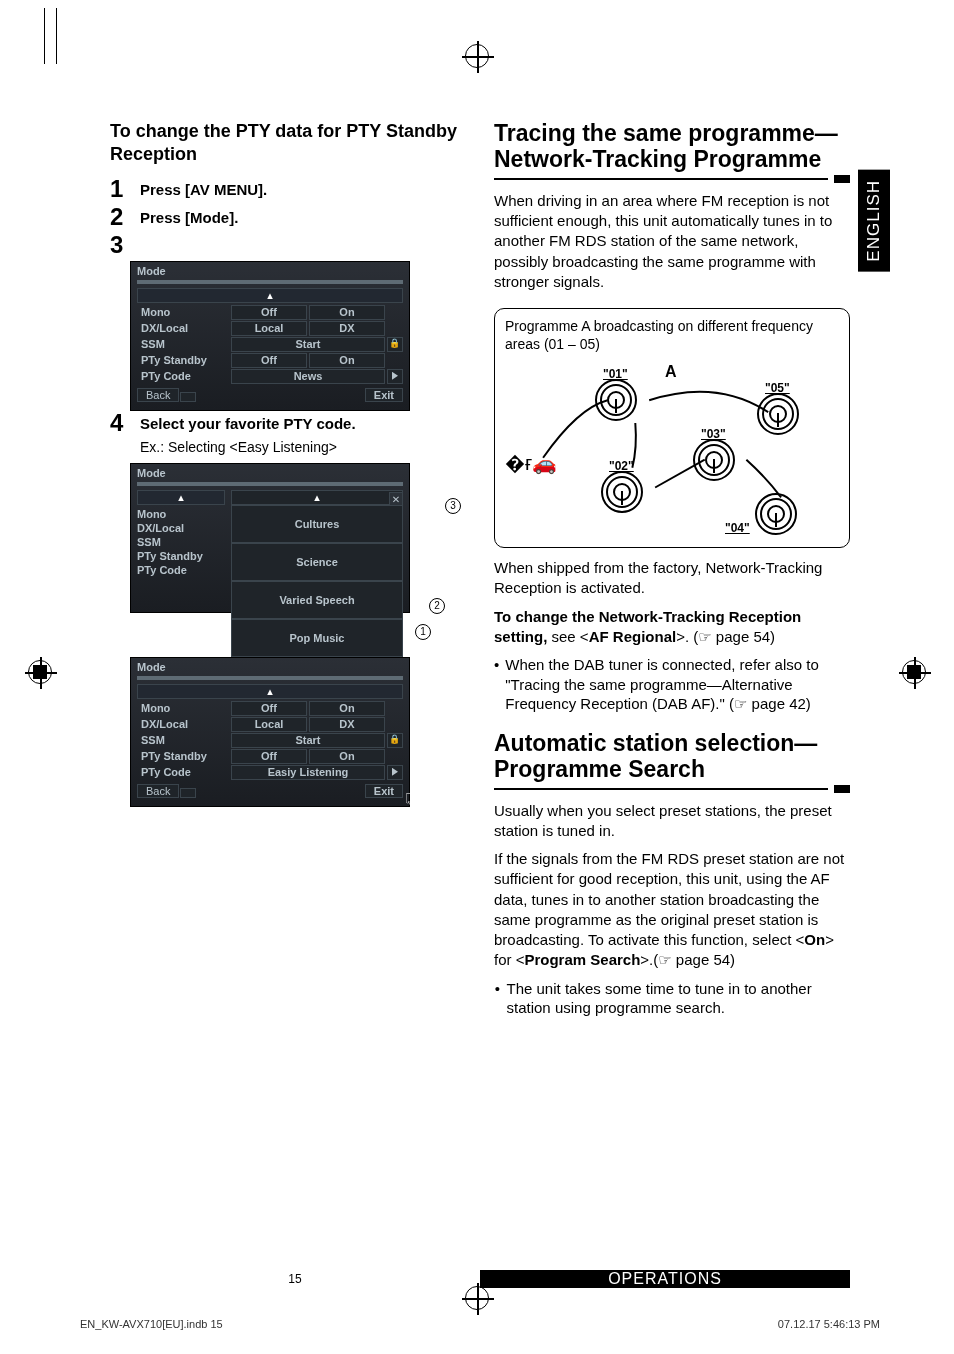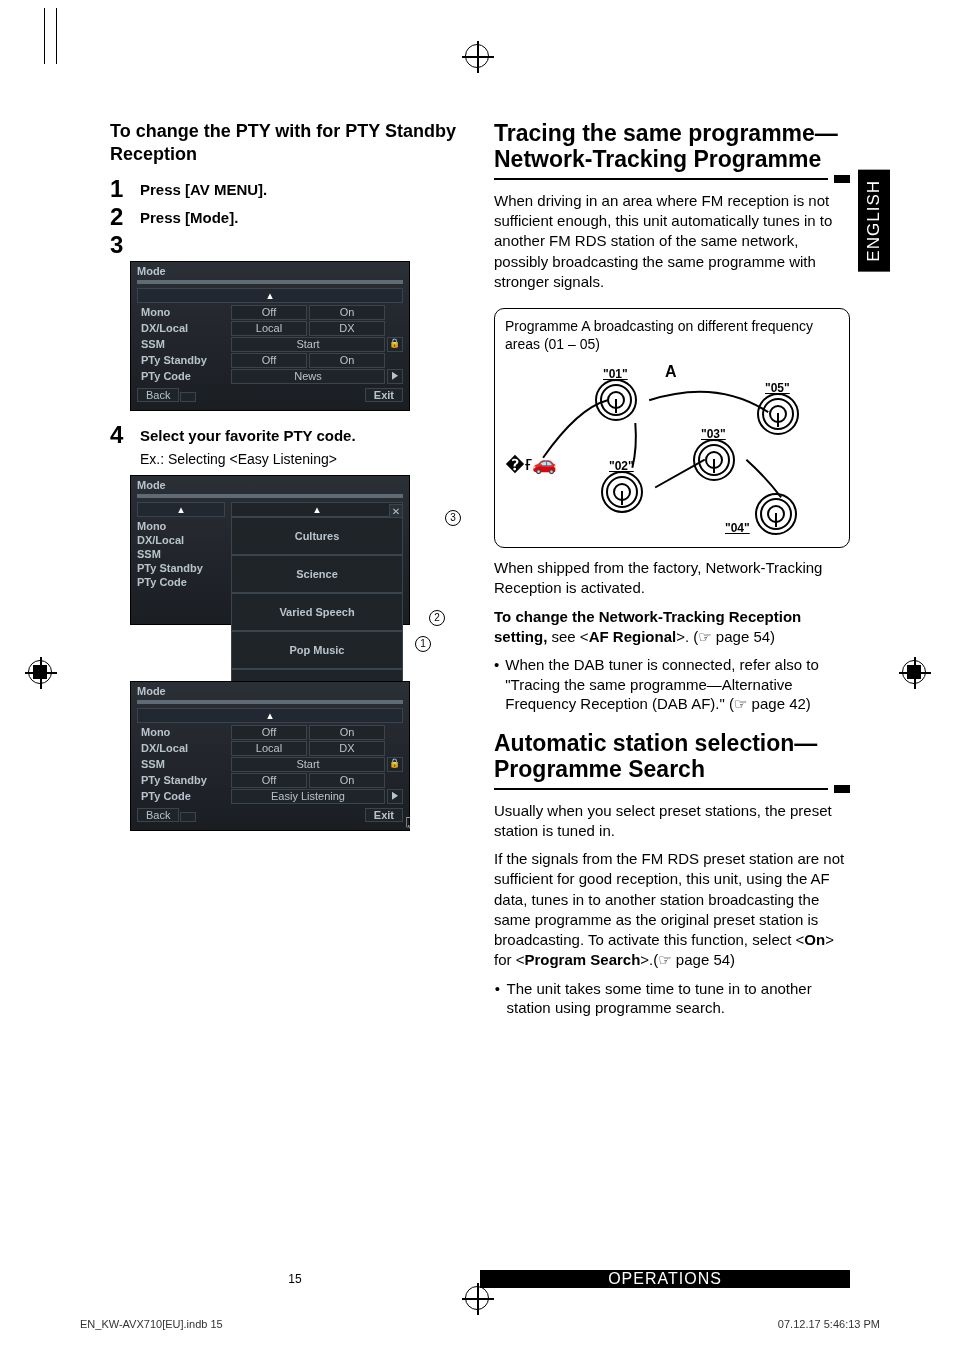--- a/index.html
+++ b/index.html
@@ -48,33 +48,32 @@
   .step { display: flex; align-items: flex-start; gap: 10px; margin-bottom: 4px; }
   .step-num { font-size: 24px; font-weight: 800; width: 20px; line-height: 1;}
   .step-text { font-size: 15px; font-weight: 700; padding-top: 4px; }
   .step-sub { font-size: 14px; font-weight: 400; margin-left: 30px; margin-bottom: 4px; }
 
   
   .device {
     width: 280px;
     margin-left: 20px;
     margin-top: 4px;
-    margin-bottom: 12px;
     border: 1px solid #000;
     background: linear-gradient(#2b2f36,#1a1d22);
     color: #fff;
     font-size: 11px;
     position: relative;
   }
   .dev-title { padding: 3px 6px; font-weight: 700; color:#b8c4cc;}
   .dev-subbar { height: 4px; background:#5e6b74; margin:0 6px 4px 6px;}
   .dev-scroll-up { text-align:center; margin:0 6px 2px 6px; border:1px solid #3a444c; background:#222831;}
   .dev-row { display:flex; align-items:stretch; margin:0 6px 1px 6px; height:15px;}
   .dev-label { width:92px; padding:1px 4px; color:#b8c4cc; font-weight:600;}
-  .dev-cell { flex:1; text-align:center; border:1px solid #3a444c; background:#1f2429; margin-left:2px; font-weight:400; color:#b8c4cc; line-height:13px;}
+  .dev-cell { flex:1; text-align:center; border:1px solid #3a444c; background:#1f2429; margin-left:2px; font-weight:700; color:#b8c4cc; line-height:13px;}
   .dev-cell.one { flex: 2; }
   .dev-bottom { display:flex; justify-content:space-between; margin:4px 6px 4px 6px;}
   .dev-back { border:1px solid #3a444c; background:#1f2429; padding:0 8px; color:#b8c4cc; font-weight:400; position:relative;}
   .dev-back::after{content:""; position:absolute; right:-18px; top:3px; width:14px; height:8px; background:#1f2429; border:1px solid #3a444c;}
   .dev-exit { border:1px solid #3a444c; background:#1f2429; padding:0 8px; color:#b8c4cc; font-weight:700;}
   .dev-iconcell { width:16px; border:1px solid #3a444c; background:#1f2429; margin-left:2px; position:relative;}
   .dev-iconcell::before{content:""; position:absolute; left:4px; top:2px; width:6px; height:8px; background:#b8c4cc; clip-path: polygon(0 0,100% 50%,0 100%);}
   .dev-lock { width:16px; border:1px solid #3a444c; background:#1f2429; margin-left:2px; text-align:center; color:#b8c4cc; font-size:9px;}
   .circ {
     position: absolute;
@@ -159,21 +158,21 @@
 <div class="square-fill" style="left:33px;top:665px;"></div>
 <div class="side-reg" style="right:28px;top:660px;"></div>
 <div class="square-fill" style="right:33px;top:665px;"></div>
 <div class="reg" style="top:auto;bottom:44px;"></div>
 <div style="position:absolute;left:44px;top:8px;width:1px;height:56px;background:#000;"></div>
 <div style="position:absolute;left:56px;top:8px;width:1px;height:56px;background:#000;"></div>
 
 <div class="page">
 
   <div class="col col-left">
-    <h3 class="subhead">To change the PTY with for PTY Standby Reception</h3>
+    <h3 class="subhead">To change the PTY data for PTY Standby Reception</h3>
 
     <div class="step">
       <div class="step-num">1</div>
       <div class="step-text">Press [AV MENU].</div>
     </div>
     <div class="step">
       <div class="step-num">2</div>
       <div class="step-text">Press [Mode].</div>
     </div>
     <div class="step" style="margin-bottom:0;">

